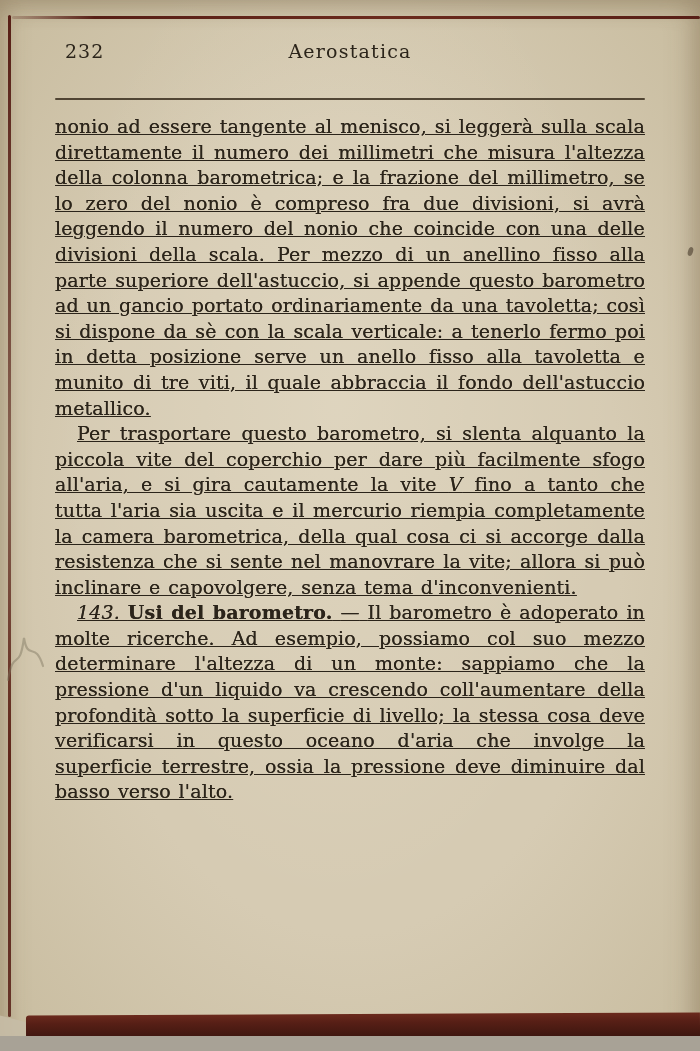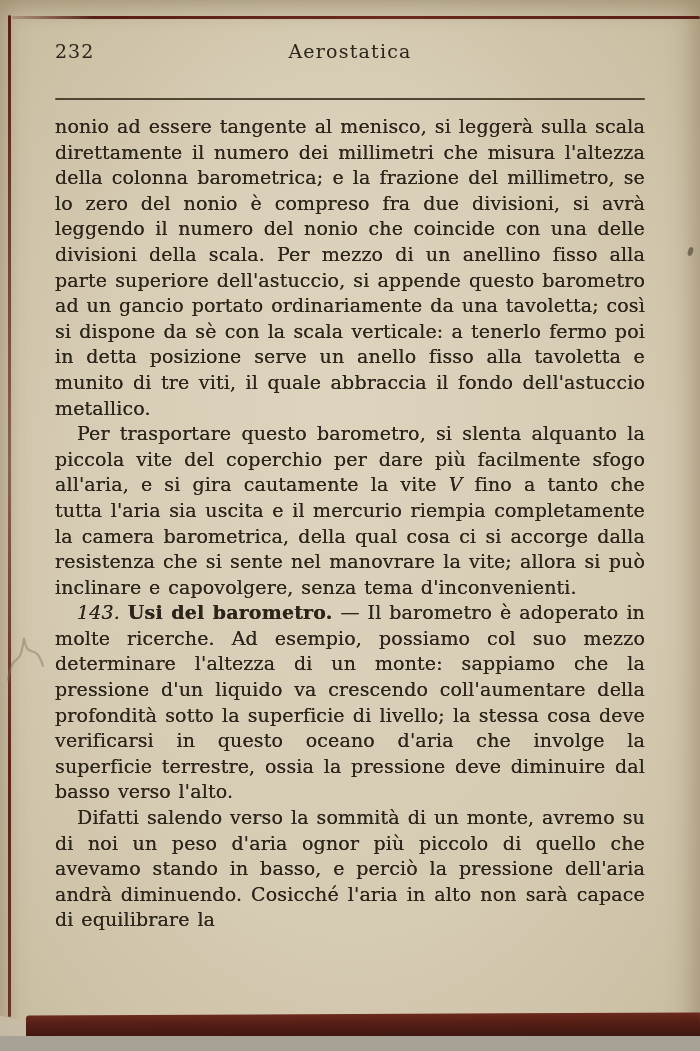--- a/index.html
+++ b/index.html
@@ -37,29 +37,29 @@
     transform:rotate(-0.25deg);}
   .bottom-gray{position:absolute;left:0;right:0;top:1036px;height:15px;background:#a8a296;}
   .pencil-mark{position:absolute;left:2px;top:618px;opacity:.45;}
   .speck{position:absolute;width:5px;height:9px;background:#3d2f20;border-radius:50%;opacity:.55;}
   .speck.s1{left:688px;top:247px;transform:rotate(18deg);}
   .speck.s2{left:612px;top:560px;width:3px;height:5px;opacity:.35;}
 
   
   .page-inner{position:absolute;left:55px;top:36px;width:590px;}
   .page-header{position:relative;height:30px;}
-  .page-num{position:absolute;left:0;top:4px;font-size:19px;letter-spacing:1px;}
+  .page-num{position:absolute;left:10px;top:4px;font-size:19px;letter-spacing:1px;}
   .running-title{position:absolute;left:50%;transform:translateX(-50%);top:4px;
     font-size:19px;letter-spacing:1.2px;}
   .header-rule{margin-top:32px;height:2px;background:var(--rule,#3a2e1f);opacity:.85;border-radius:1px;}
 
   .page-body{margin-top:14px;font-size:19px;line-height:25.6px;text-align:justify;
     word-spacing:0.08em;letter-spacing:0.15px;
     text-shadow:0 0 .5px rgba(43,36,26,.85);}
-  .page-body p{margin:0;padding:0;}
+  .page-body p{margin:0;padding:0;text-decoration:underline;}
   .page-body p.indent{text-indent:22px;}
   .sec-num{font-style:italic;}
   .sec-head{font-weight:bold;margin-top:16px;}
   .var-v{font-style:italic;}
 </style>
 </head>
 <body>
 
 <div class="scan">
 
@@ -83,17 +83,16 @@
     <div class="header-rule"></div>
 
     <div class="page-body">
 
       <p>nonio ad essere tangente al menisco, si leggerà sulla scala direttamente il numero dei millimetri che misura l'altezza della colonna barometrica; e la frazione del millimetro, se lo zero del nonio è compreso fra due divisioni, si avrà leggendo il numero del nonio che coincide con una delle divisioni della scala. Per mezzo di un anellino fisso alla parte superiore dell'astuccio, si appende questo barometro ad un gancio portato ordinariamente da una tavoletta; così si dispone da sè con la scala verticale: a tenerlo fermo poi in detta posizione serve un anello fisso alla tavoletta e munito di tre viti, il quale abbraccia il fondo dell'astuccio metallico.</p>
 
       <p class="indent"><span>Per trasportare questo barometro, si slenta alquanto la piccola vite del coperchio per dare più facilmente sfogo all'aria, e si gira cautamente la vite </span><span class="var-v">V</span><span> fino a tanto che tutta l'aria sia uscita e il mercurio riempia completamente la camera barometrica, della qual cosa ci si accorge dalla resistenza che si sente nel manovrare la vite; allora si può inclinare e capovolgere, senza tema d'inconvenienti.</span></p>
 
       <p class="indent"><span class="sec-num">143.</span> <span class="sec-head">Usi del barometro.</span> <span>—</span> <span>Il barometro è adoperato in molte ricerche. Ad esempio, possiamo col suo mezzo determinare l'altezza di un monte: sappiamo che la pressione d'un liquido va crescendo coll'aumentare della profondità sotto la superficie di livello; la stessa cosa deve verificarsi in questo oceano d'aria che involge la superficie terrestre, ossia la pressione deve diminuire dal basso verso l'alto.</span></p>
 
-      <p class="indent">Difatti salendo verso la sommità di un monte, avremo su di noi un peso d'aria ognor più piccolo di quello che avevamo stando in basso, e perciò la pressione dell'aria andrà diminuendo. Cosicché l'aria in alto non sarà capace di equilibrare la</p>
 
     </div>
   </div>
 </div>
 
 </body></html>

